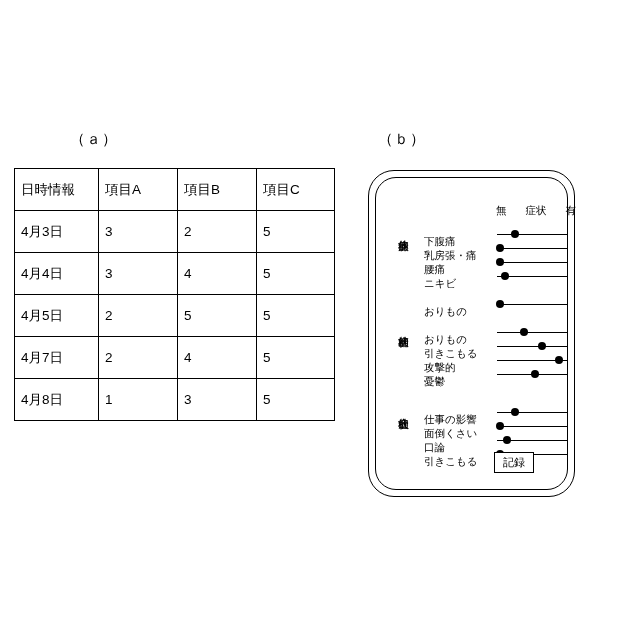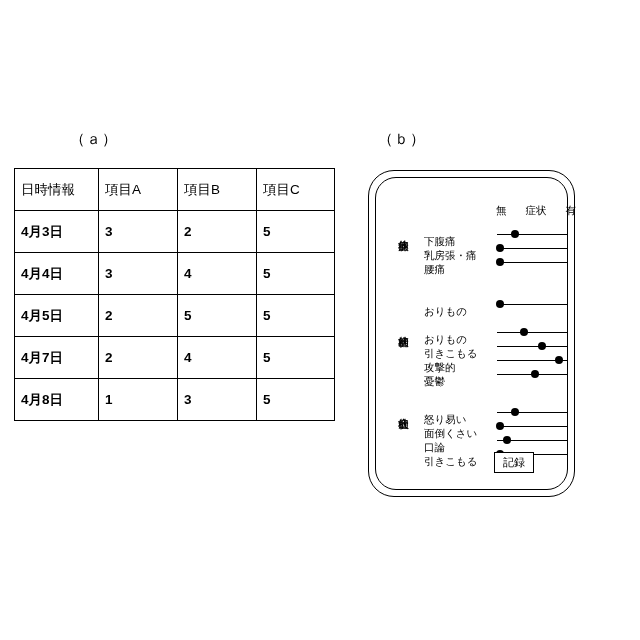--- a/index.html
+++ b/index.html
@@ -35,21 +35,21 @@
   }
   table.log {
     border-collapse: collapse;
     width: 320px;
     table-layout: fixed;
   }
   table.log th, table.log td {
     border: 1px solid #000;
     height: 41px;
     font-size: 13.5px;
-    font-weight: bold;
+    font-weight: normal;
     text-align: left;
     padding: 0 0 0 6px;
     vertical-align: middle;
   }
   table.log th { font-weight: normal; }
   table.log col.c0 { width: 84px; }
   table.log col.c1 { width: 79px; }
   table.log col.c2 { width: 79px; }
   table.log col.c3 { width: 78px; }
 
@@ -221,20 +221,25 @@
     <div class="slider-row" style="top:64px">
       <span class="row-label">乳房張・痛</span>
       <span class="slider-track"></span>
       <span class="slider-knob" style="left:72px"></span>
     </div>
     <div class="slider-row" style="top:78px">
       <span class="row-label">腰痛</span>
       <span class="slider-track"></span>
       <span class="slider-knob" style="left:72px"></span>
     </div>
+    <div class="slider-row" style="top:92px">
+      <span class="row-label">ニキビ</span>
+      <span class="slider-track"></span>
+      <span class="slider-knob" style="left:77px"></span>
+    </div>
     <div class="slider-row" style="top:120px">
       <span class="row-label">おりもの</span>
       <span class="slider-track"></span>
       <span class="slider-knob" style="left:72px"></span>
     </div>
 
     <div class="slider-row" style="top:148px">
       <span class="row-label">おりもの</span>
       <span class="slider-track"></span>
       <span class="slider-knob" style="left:96px"></span>
@@ -249,21 +254,21 @@
       <span class="slider-track"></span>
       <span class="slider-knob" style="left:131px"></span>
     </div>
     <div class="slider-row" style="top:190px">
       <span class="row-label">憂鬱</span>
       <span class="slider-track"></span>
       <span class="slider-knob" style="left:107px"></span>
     </div>
 
     <div class="slider-row" style="top:228px">
-      <span class="row-label">怒り易い</span>
+      <span class="row-label">仕事の影響</span>
       <span class="slider-track"></span>
       <span class="slider-knob" style="left:87px"></span>
     </div>
     <div class="slider-row" style="top:242px">
       <span class="row-label">面倒くさい</span>
       <span class="slider-track"></span>
       <span class="slider-knob" style="left:72px"></span>
     </div>
     <div class="slider-row" style="top:256px">
       <span class="row-label">口論</span>

